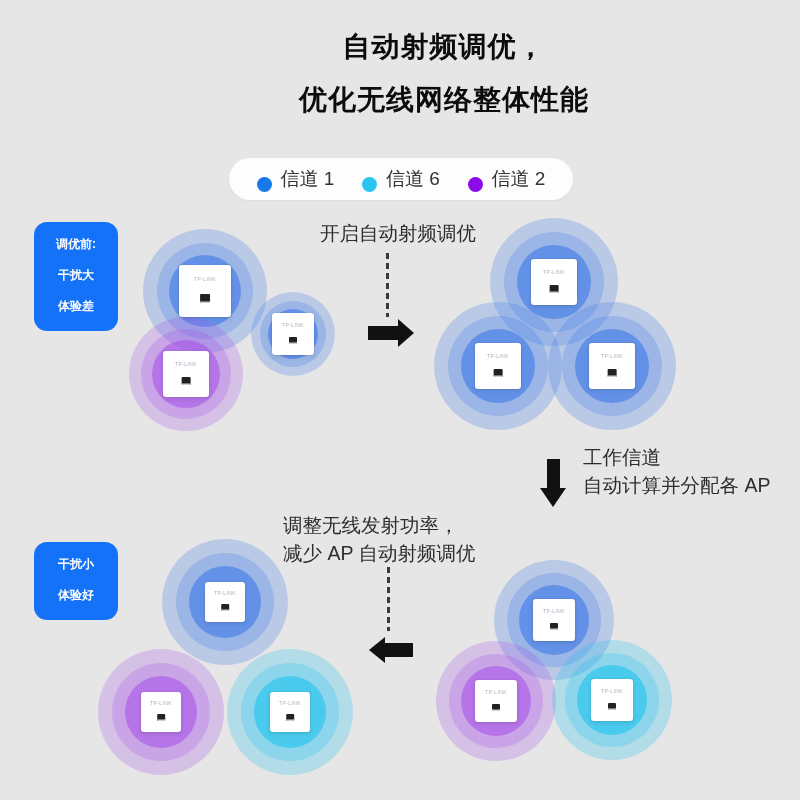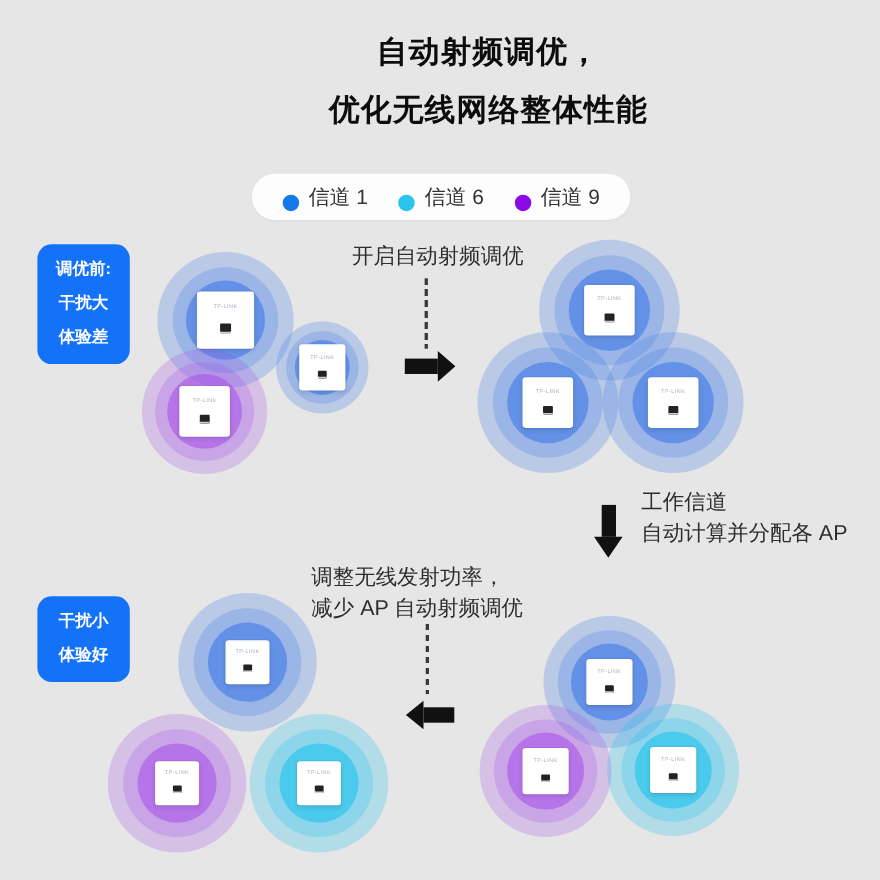--- a/index.html
+++ b/index.html
@@ -24,21 +24,21 @@
     display:flex;align-items:center;justify-content:space-evenly;
     box-shadow:0 1px 2px rgba(0,0,0,0.05);
   }
   .legend-item{display:flex;align-items:flex-end;gap:9px;}
   .legend-dot{width:15px;height:15px;border-radius:50%;}
   .legend-label{font-size:19px;color:#333;}
 
   
   .badge{
     position:absolute;width:84px;border-radius:13px;
-    color:#fff;font-size:15px;font-weight:600;line-height:31px;
+    color:#fff;font-size:12px;font-weight:600;line-height:31px;
     text-align:center;padding:7px 0 9px 0;
   }
   #badge-before{left:34px;top:222px;}
   #badge-after{left:34px;top:542px;}
 
   
   .note{position:absolute;color:#2d2d2d;font-size:19.5px;line-height:28px;}
   #note-enable{left:293px;top:219px;width:210px;text-align:center;}
   #note-assign{left:583px;top:443px;width:215px;text-align:left;}
   #note-power{left:283px;top:511px;width:222px;text-align:left;}
@@ -184,21 +184,21 @@
     <div class="legend-item">
       <span class="legend-dot" style="background: rgb(23, 120, 233);"></span>
       <span class="legend-label">信道 1</span>
     </div>
     <div class="legend-item">
       <span class="legend-dot" style="background: rgb(43, 195, 240);"></span>
       <span class="legend-label">信道 6</span>
     </div>
     <div class="legend-item">
       <span class="legend-dot" style="background: rgb(141, 10, 232);"></span>
-      <span class="legend-label">信道 9</span>
+      <span class="legend-label">信道 2</span>
     </div>
   </div>
 
   <div class="badge" id="badge-before" style="background: rgb(19, 114, 247);">
     <div>调优前:</div>
     <div>干扰大</div>
     <div>体验差</div>
   </div>
   <div class="badge" id="badge-after" style="background: rgb(19, 114, 247);">
     <div>干扰小</div>

